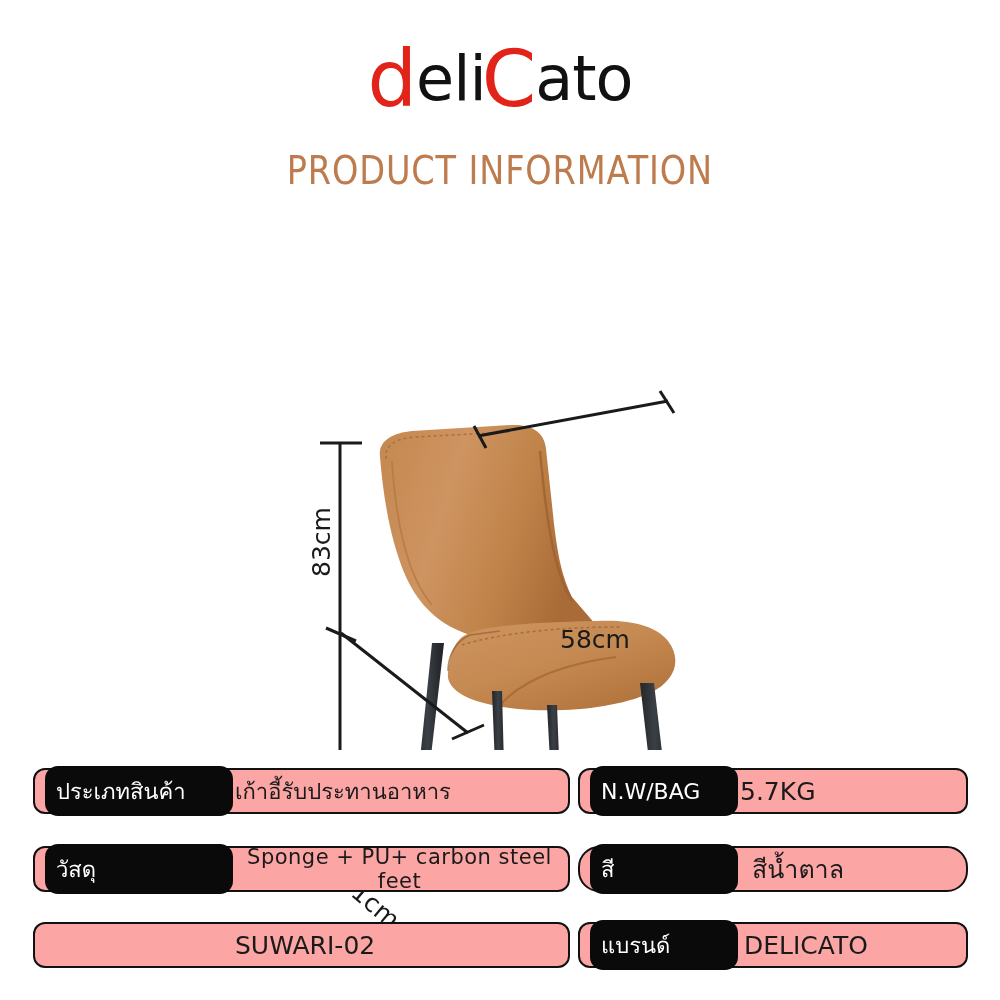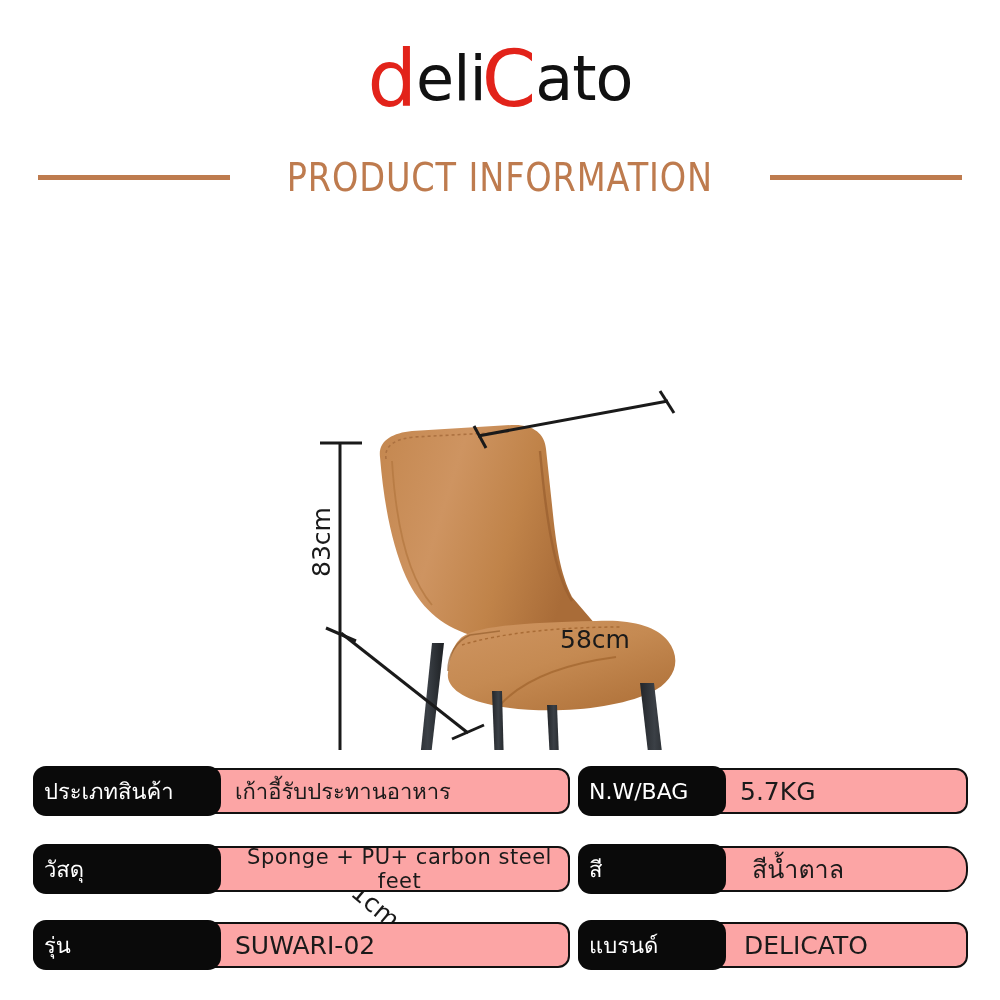--- a/index.html
+++ b/index.html
@@ -24,22 +24,22 @@
     line-height: 90px;
     white-space: nowrap;
   }
   .logo .red { color: #E2231A; }
   .logo .blk { color: #111111; }
   .logo .d-big { font-size: 78px; position: relative; top: 6px; }
   .logo .c-big { font-size: 78px; position: relative; top: 6px; margin-left: -4px; }
 
   
   .title-row {
-    position: absolute; top: 151px; left: 0; width: 1000px; height: 52px;
-    display: flex; align-items: center; justify-content: center; gap: 22px;
+    position: absolute; top: 144px; left: 0; width: 1000px; height: 52px;
+    display: flex; align-items: center; justify-content: center; gap: 22px; flex-direction: column;
   }
   .rule { height: 5px; background: #BE7B4E; }
   .rule.left  { width: 210px; margin-left: 38px; }
   .rule.right { width: 210px; margin-right: 38px; }
   .title-text {
     font-family: "DejaVu Sans", sans-serif;
     font-size: 39px; font-weight: 400;
     color: #BE7B4E;
     letter-spacing: 1px;
     transform: scaleX(0.86);
@@ -74,21 +74,21 @@
     position: absolute; left: 0; top: 0; width: 100%; height: 100%;
     background: #fca5a5; border: 2px solid #111; border-radius: 12px;
     display: flex; align-items: center;
     font-family: "DejaVu Sans", sans-serif;
     font-size: 22px; color: #1a1a1a;
     overflow: hidden;
   }
   .spec-value > span { display: block; width: 100%; }
 
   .spec-key {
-    position: absolute; left: 0; top: -2px; height: 50px;
+    position: absolute; left: 12px; top: -2px; height: 50px;
     background: #0a0a0a; border-radius: 13px;
     display: flex; align-items: center; justify-content: flex-start;
     padding: 0 11px;
     color: #ffffff;
     font-family: "DejaVu Sans", sans-serif;
     font-size: 22px;
     z-index: 2; white-space: nowrap;
   }
   .thai { font-family: "DejaVu Sans", sans-serif; }
 
@@ -211,21 +211,20 @@
       <div class="spec-value v-mat">
         <span>Sponge + PU+ carbon steel feet</span>
       </div>
       <div class="spec-key k-mat thai">วัสดุ</div>
     </div>
 
     <div class="spec-row col-l r3">
       <div class="spec-value v-model">
         <span>SUWARI-02</span>
       </div>
-      <div class="spec-key k-model thai">รุ่น</div>
     </div>
 
     <div class="spec-row col-r r1">
       <div class="spec-value v-nw">
         <span>5.7KG</span>
       </div>
       <div class="spec-key k-nw">N.W/BAG</div>
     </div>
 
     <div class="spec-row col-r r2">

